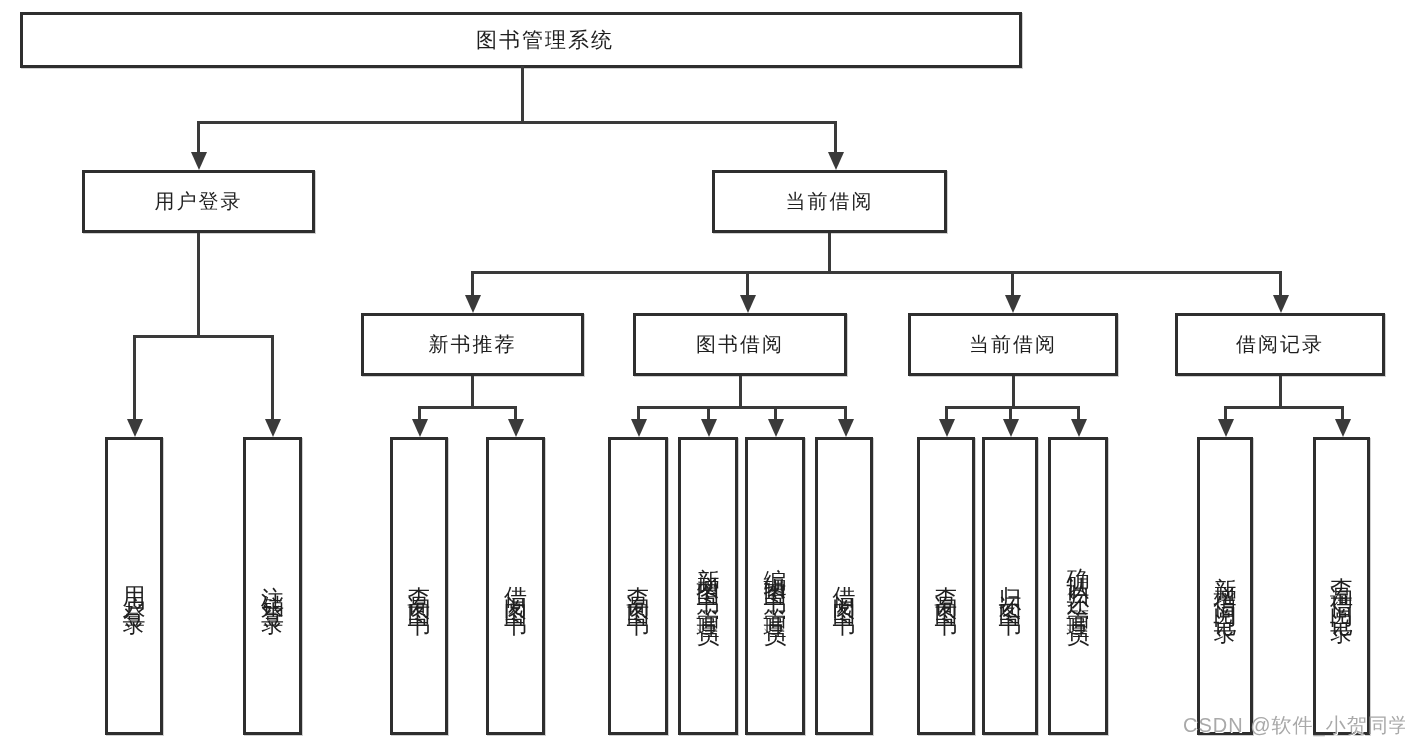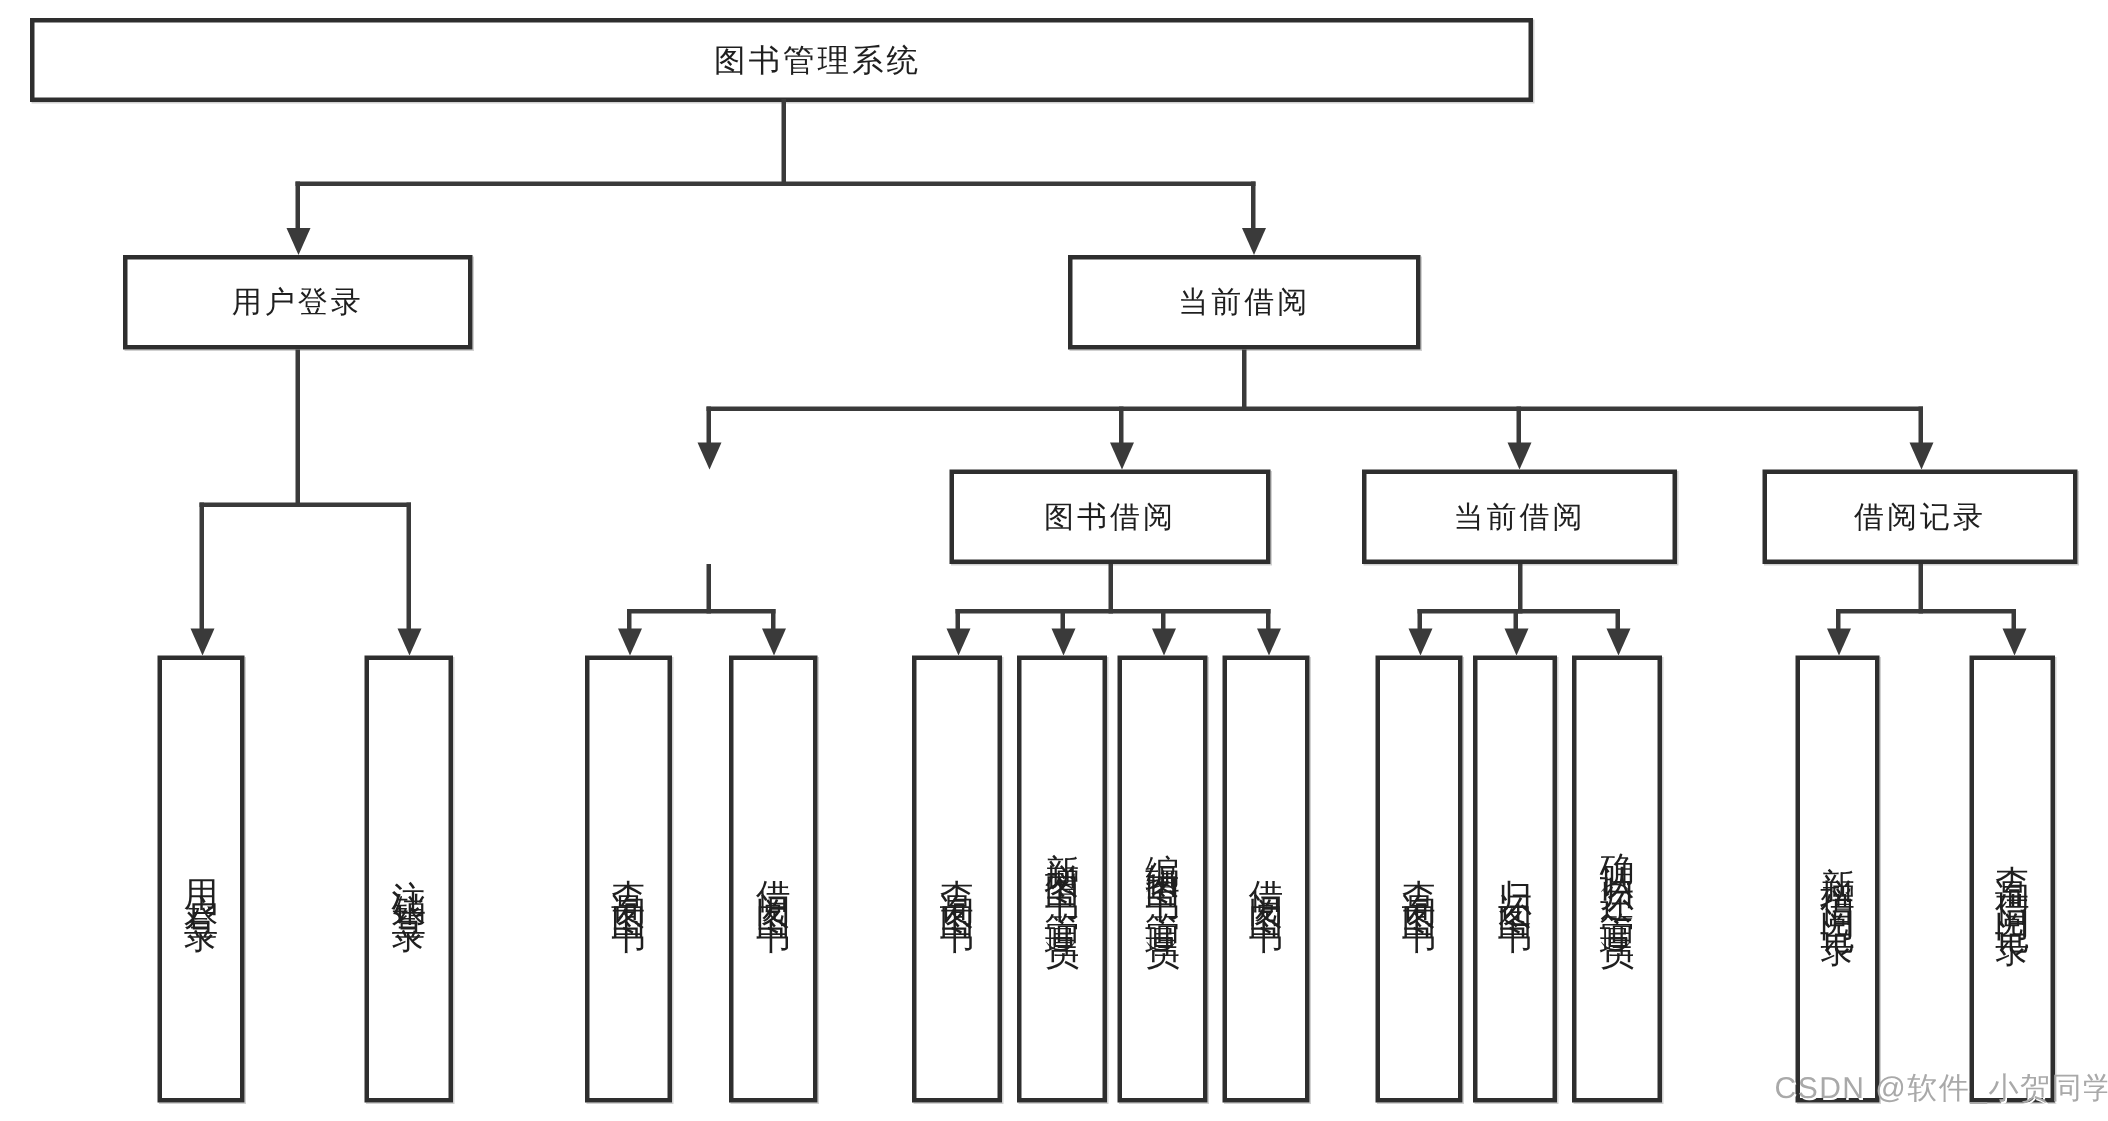--- a/index.html
+++ b/index.html
@@ -88,20 +88,23 @@
   <div class="hline" style="left:471px; top:271px; width:811px;"></div>
   <div class="vline" style="left:471px; top:271px; height:26px;"></div>
   <div class="arrow" style="left:465px; top:295px;"></div>
   <div class="vline" style="left:746px; top:271px; height:26px;"></div>
   <div class="arrow" style="left:740px; top:295px;"></div>
   <div class="vline" style="left:1011px; top:271px; height:26px;"></div>
   <div class="arrow" style="left:1005px; top:295px;"></div>
   <div class="vline" style="left:1279px; top:271px; height:26px;"></div>
   <div class="arrow" style="left:1273px; top:295px;"></div>
 
+  <div class="box hbox" style="left:361px; top:313px; width:223px; height:63px;">
+    <span>新书推荐</span>
+  </div>
   <div class="box hbox" style="left:908px; top:313px; width:210px; height:63px;">
     <span>当前借阅</span>
   </div>
   <div class="box hbox" style="left:633px; top:313px; width:214px; height:63px;">
     <span>图书借阅</span>
   </div>
   <div class="box hbox" style="left:1175px; top:313px; width:210px; height:63px;">
     <span>借阅记录</span>
   </div>
 

